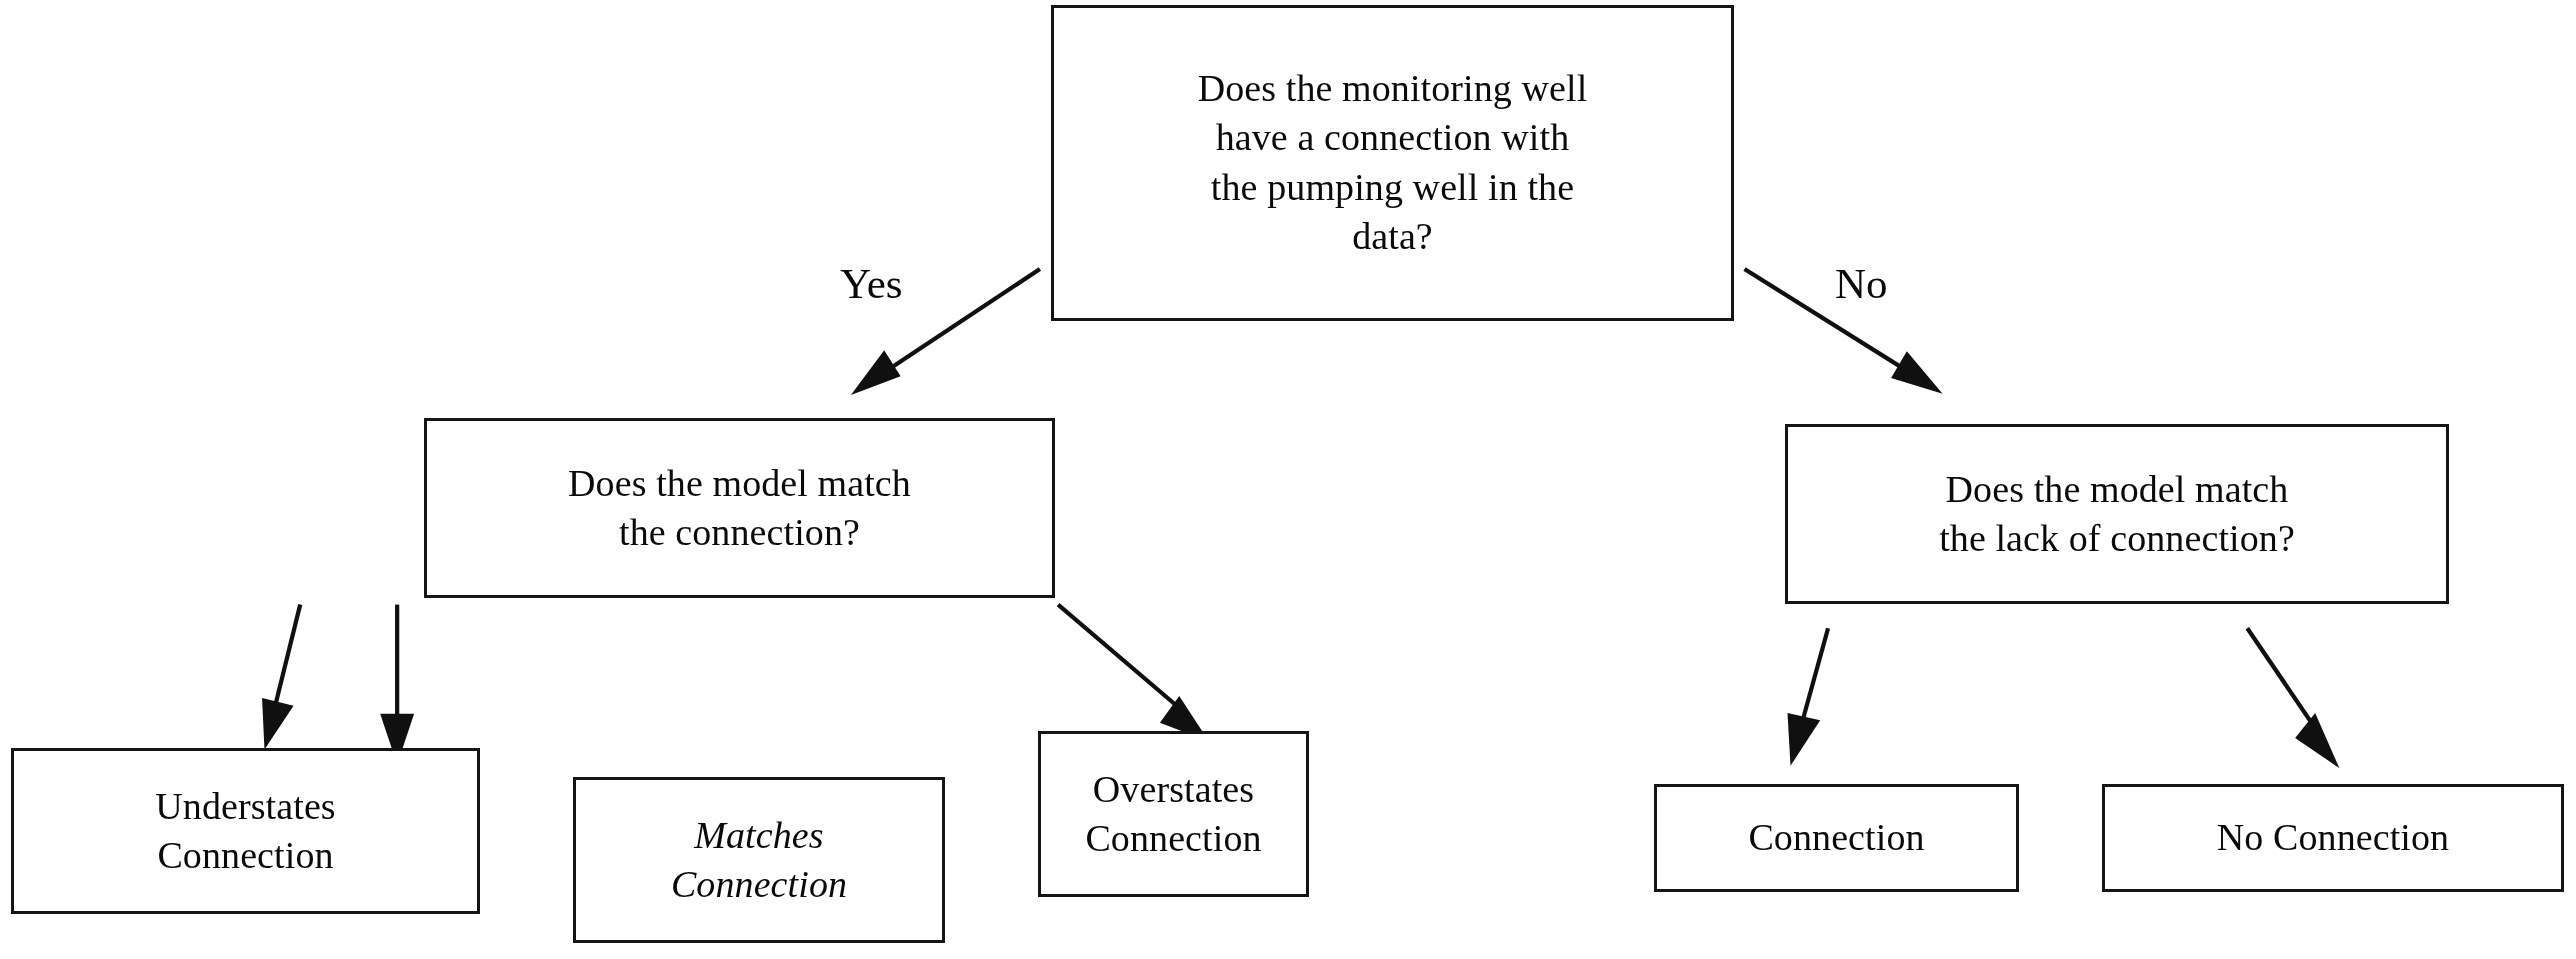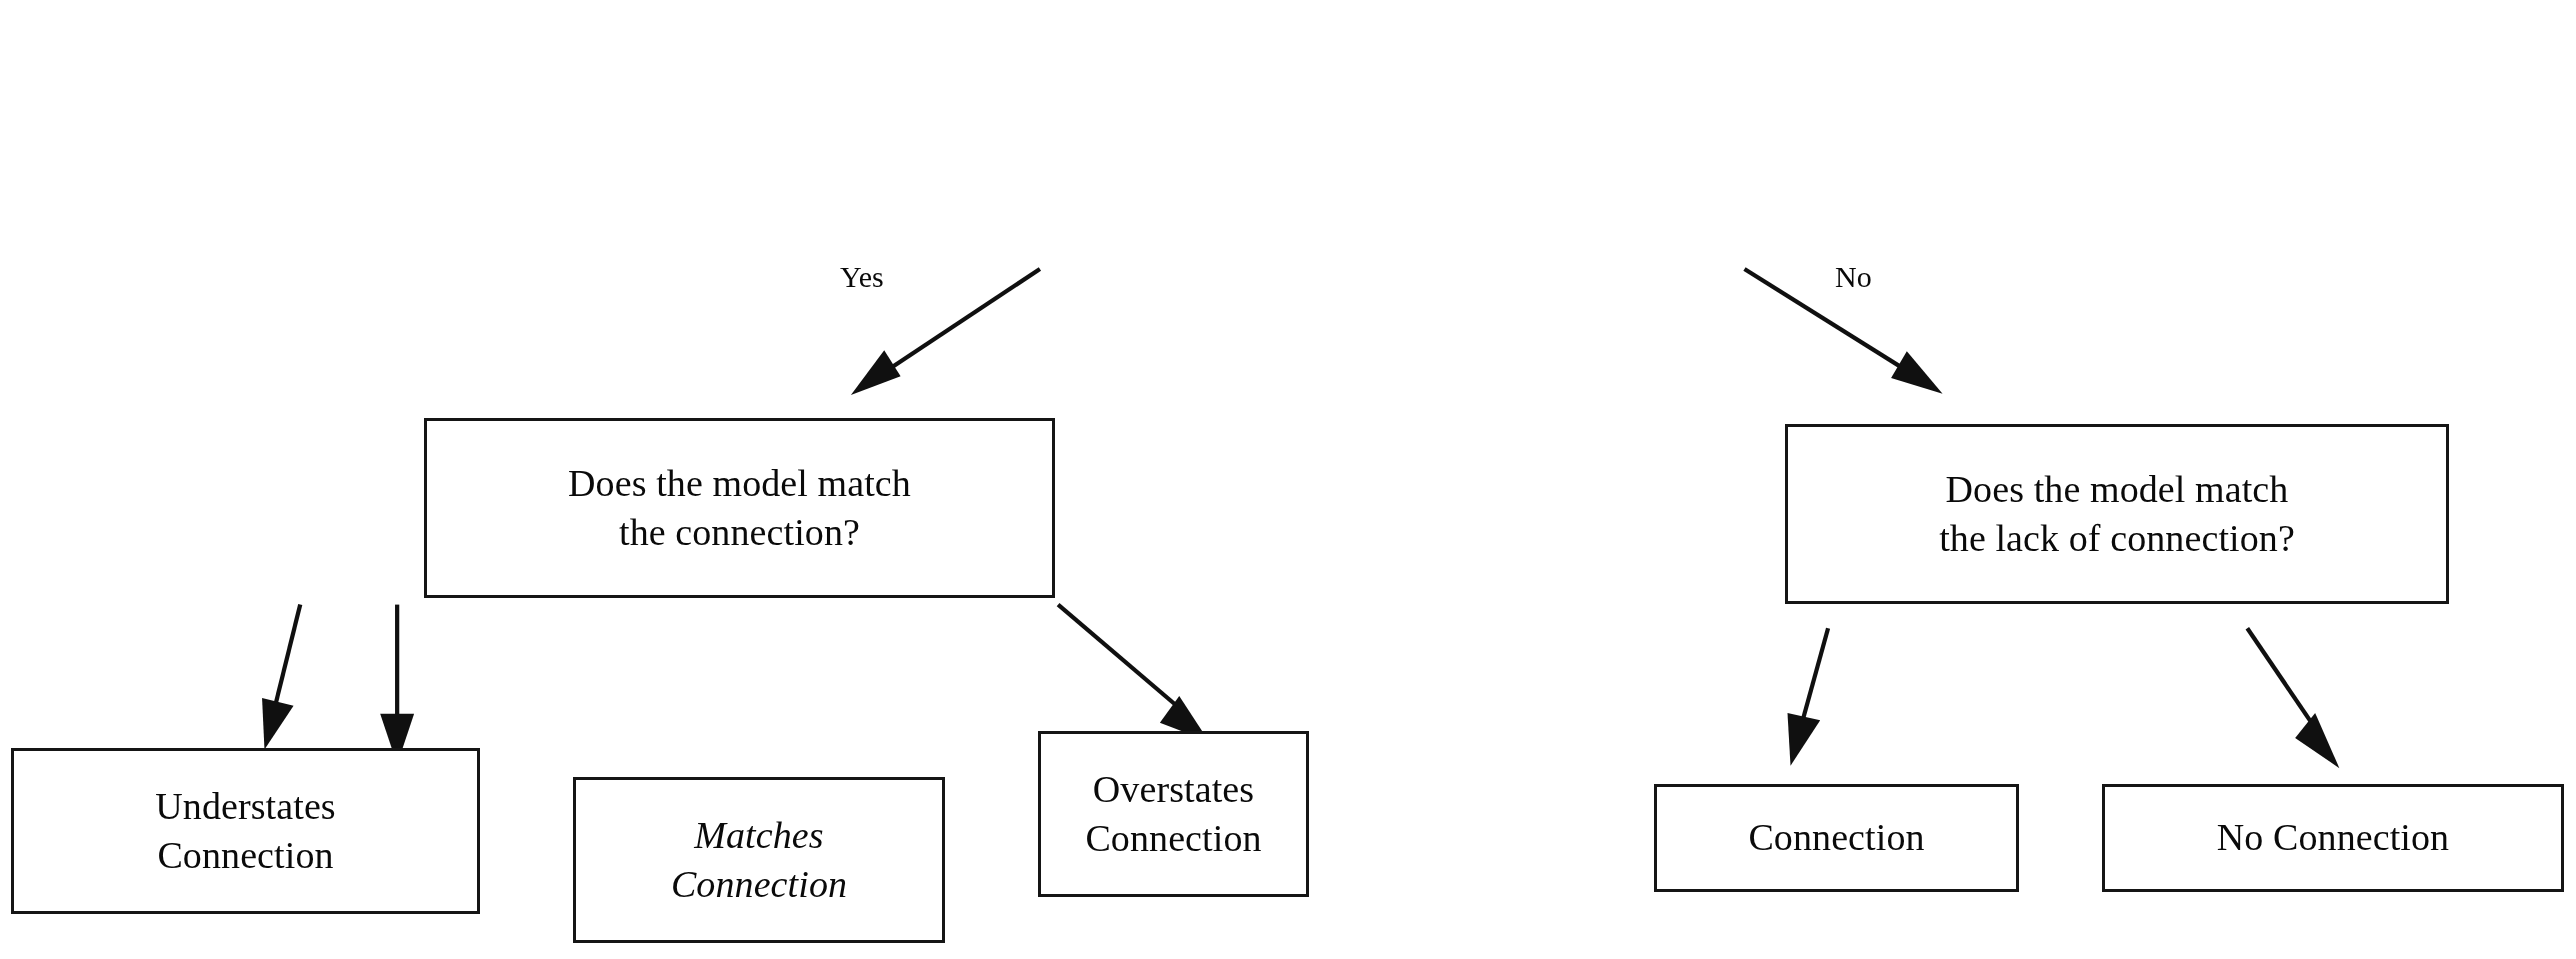--- a/index.html
+++ b/index.html
@@ -38,21 +38,21 @@
   #node-understates   { left: 11px;   top: 748px; width: 469px;  height: 166px; }
   #node-matches       { left: 573px;  top: 777px; width: 372px;  height: 166px; font-style: italic; }
   #node-overstates    { left: 1038px; top: 731px; width: 271px;  height: 166px; }
   #node-connection    { left: 1654px; top: 784px; width: 365px;  height: 108px; }
   #node-no-connection { left: 2102px; top: 784px; width: 462px;  height: 108px; }
 
   
   .edge-label {
     position: absolute;
     color: #0a0a0a;
-    font-size: 30px;
+    font-size: 43px;
     line-height: 1;
     white-space: nowrap;
   }
   #label-yes { left: 840px; top: 262px; }
   #label-no  { left: 1835px; top: 262px; }
 
   
   #edges {
     position: absolute;
     left: 0;
@@ -100,20 +100,24 @@
       <line x1="3017" y1="1037" x2="2972" y2="1200"></line>
       <polygon points="2955,1264 3004,1189 2950,1177"></polygon>
     </g>
 
     <g>
       <line x1="3709" y1="1037" x2="3832" y2="1218"></line>
       <polygon points="3861,1268 3788,1218 3821,1177"></polygon>
     </g>
   </svg>
 
+  <div class="node" id="node-root">Does the monitoring well
+have a connection with
+the pumping well in the
+data?</div>
 
   <div class="edge-label" id="label-yes">Yes</div>
 
   <div class="edge-label" id="label-no">No</div>
 
   <div class="node" id="node-match-conn">Does the model match
 the connection?</div>
 
   <div class="node" id="node-match-lack">Does the model match
 the lack of connection?</div>

